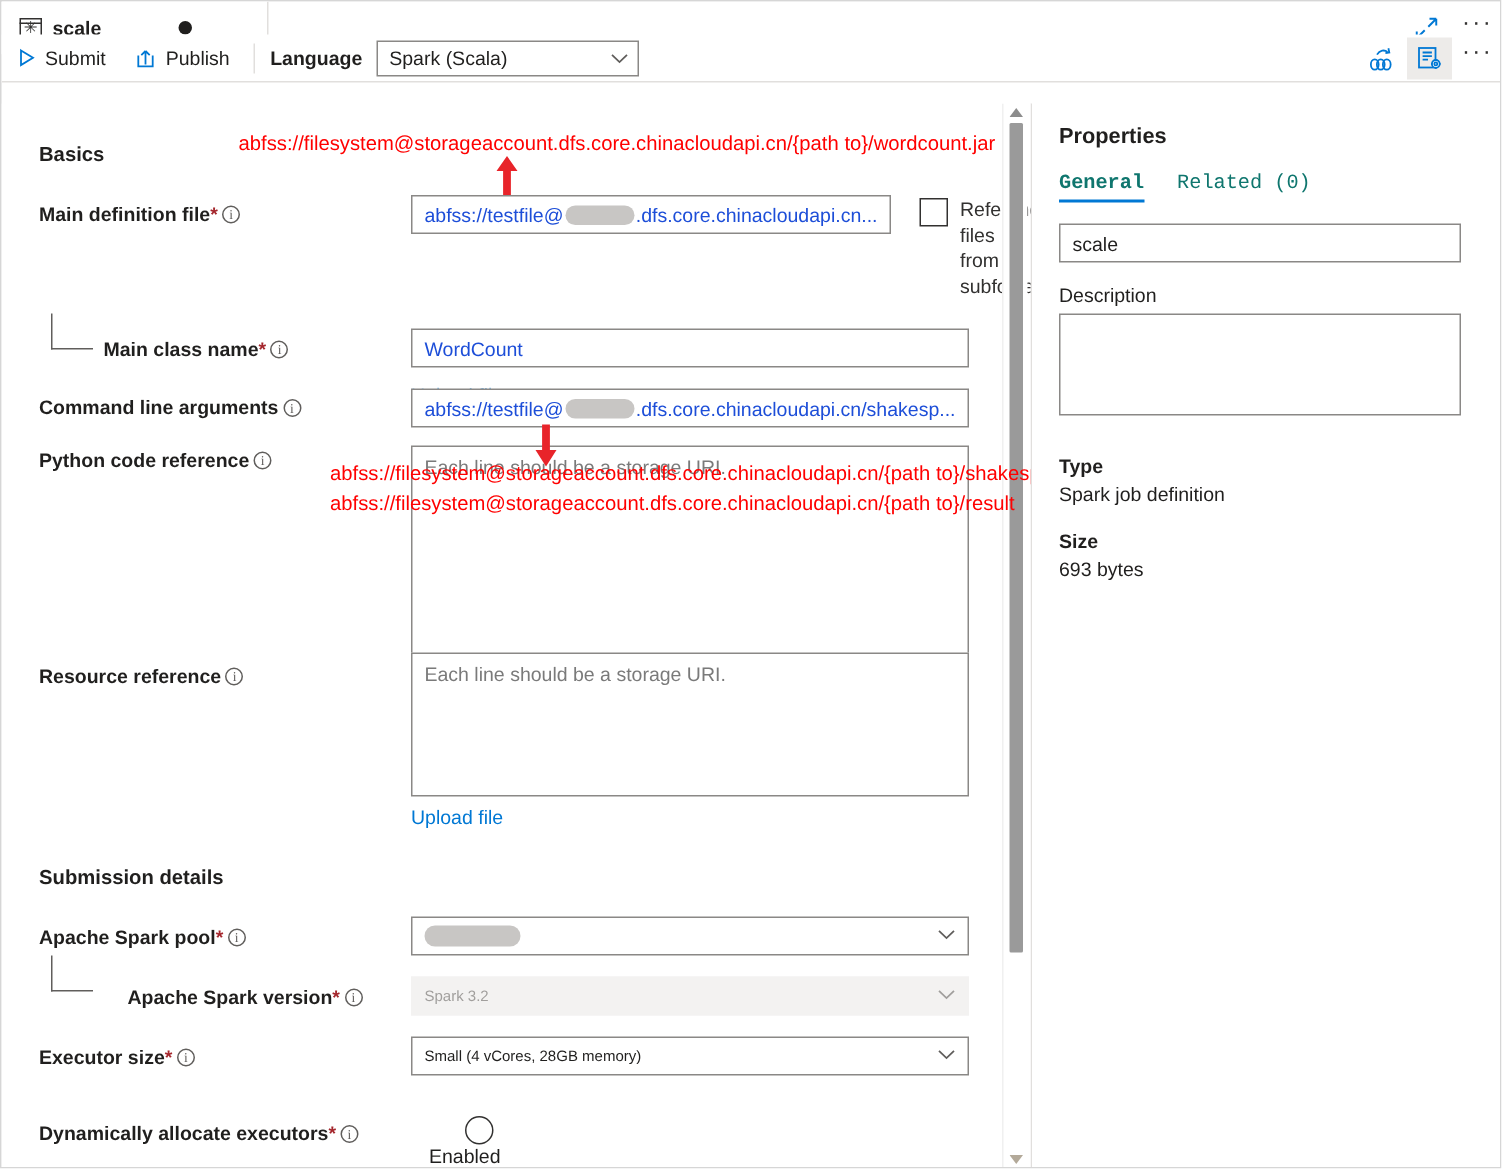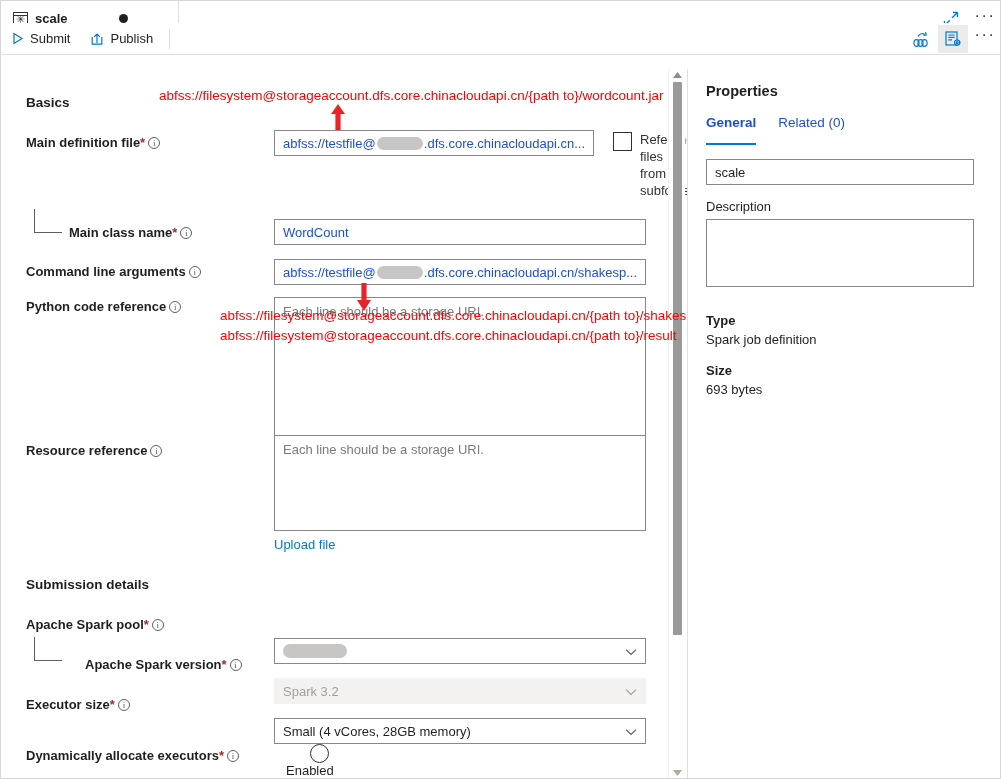--- a/index.html
+++ b/index.html
@@ -134,21 +134,21 @@
   .ta {
     position: absolute; border: 1px solid #8a8886; background: #fff;
     font-size: 13px; color: #7a7a7a; padding: 6px 8px;
   }
   .link {
     position: absolute; color: #0078d4; font-size: 13px; cursor: pointer;
   }
   .dd {
     position: absolute; height: 26px; border: 1px solid #8a8886; background: #fff;
     display: flex; align-items: center; justify-content: space-between;
-    padding: 0 8px; font-size: 13px; color: #201f1e; cursor: pointer; margin-top: 27px;
+    padding: 0 8px; font-size: 10px; color: #201f1e; cursor: pointer;
   }
   .dd.disabled { background: #f3f2f1; border-color: #f3f2f1; color: #a19f9d; cursor: default; }
   .redact { display: inline-block; background: #c8c6c4; border-radius: 7px; height: 13px; }
   .treeline {
     position: absolute; border-left: 1px solid #605e5c; border-bottom: 1px solid #605e5c;
   }
   .cb-row { position: absolute; display: flex; align-items: flex-start; gap: 8px; }
   .checkbox {
     width: 19px; height: 19px; border: 1px solid #323130; background: #fff; flex: none;
     margin-top: 1px;
@@ -184,21 +184,21 @@
   }
   .vs-arrow.up { top: 0; }
   .vs-arrow.down { bottom: 0; }
   .vs-thumb {
     position: absolute; left: 4px; width: 9px; background: #9a9a9a; border-radius: 1px;
   }
 
   
   .props-title { font-weight: bold; font-size: 14.5px; color: #201f1e; margin: 0 0 16px 0; }
   .ptabs { display: flex; gap: 22px; border-bottom: none; margin-bottom: 14px; }
-  .ptab { font-size: 13.5px; color: #1d4ed8; padding-bottom: 15px; cursor: pointer; position: relative; }
+  .ptab { font-size: 13.5px; color: #0f766e; padding-bottom: 5px; cursor: pointer; position: relative; font-family: Liberation Mono, monospace; }
   .ptab.active { font-weight: bold; }
   .ptab.active::after {
     content: ""; position: absolute; left: 0; right: 0; bottom: 0; height: 2px; background: #0078d4;
   }
   .plabel { font-size: 13px; color: #201f1e; margin-bottom: 5px; }
   .pinput {
     width: 268px; height: 26px; border: 1px solid #8a8886; background: #fff;
     font-size: 13px; padding: 0 8px; display: flex; align-items: center; color: #201f1e;
   }
   .ptextarea {
@@ -243,20 +243,31 @@
     <div class="cmd">
       <span class="gl">
         <svg width="14" height="14" viewBox="0 0 14 14" fill="none" stroke="#0078d4" stroke-width="1.2">
           <path d="M2.2 5 L2.2 12.2 L11.8 12.2 L11.8 5"></path>
           <path d="M7 11 L7 2 M7 2 L4.2 4.8 M7 2 L9.8 4.8"></path>
         </svg>
       </span>
       <span>Publish</span>
     </div>
     <div class="cmd-sep"></div>
+    <div class="lang-wrap">
+      <span class="lang-label">Language</span>
+      <div class="lang-select">
+        <span>Spark (Scala)</span>
+        <span class="chev">
+          <svg width="12" height="8" viewBox="0 0 12 8" fill="none" stroke="#605e5c" stroke-width="1.2">
+              <path d="M1 1.6 L6 6.4 L11 1.6"></path>
+            </svg>
+        </span>
+      </div>
+    </div>
     <div class="cmdbar-spacer"></div>
     <div class="cb-btn">
       <svg width="20" height="18" viewBox="0 0 20 18" fill="none" stroke="#0078d4" stroke-width="1.2">
         <ellipse cx="5.5" cy="13" rx="2.6" ry="3.4"></ellipse>
         <ellipse cx="9.5" cy="13" rx="2.6" ry="3.4"></ellipse>
         <ellipse cx="13.5" cy="13" rx="2.6" ry="3.4"></ellipse>
         <path d="M7 6.4 C8.8 3.4 12 3 14 4.6"></path>
         <path d="M14.6 2.2 L15.2 5 L12.6 5.4"></path>
       </svg>
     </div>

